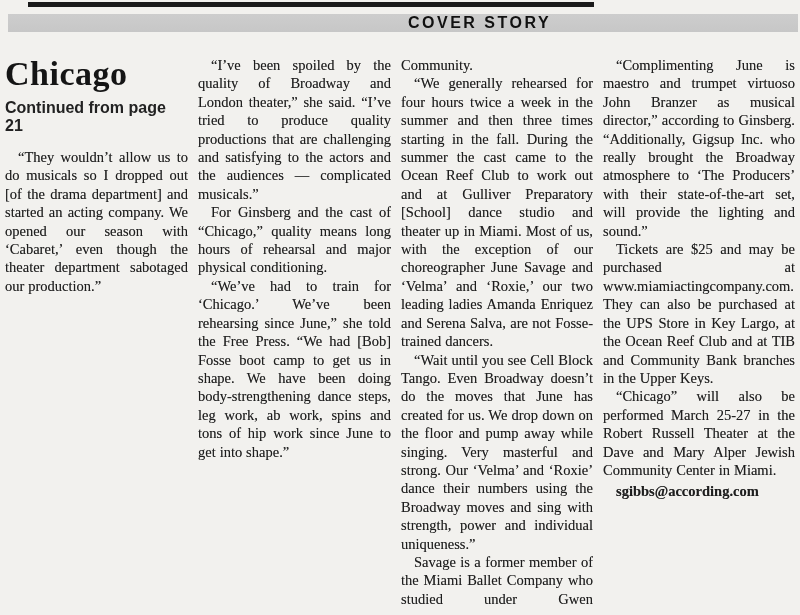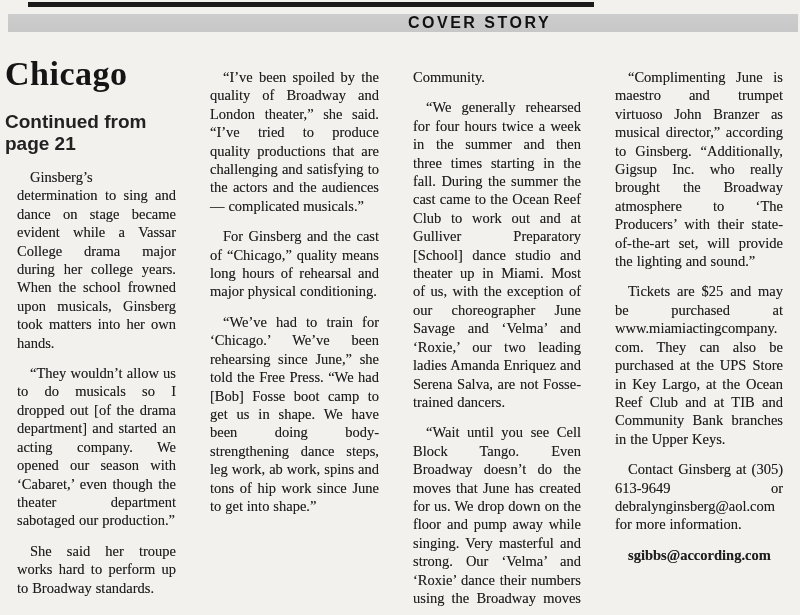--- a/index.html
+++ b/index.html
@@ -64,28 +64,28 @@
   h1.headline{
     margin:0;
     font-family:"Liberation Serif", serif;
     font-weight:bold;
     font-size:34px;
     line-height:36px;
     letter-spacing:0.5px;
     color:#151515;
   }
   .continued{
-    margin-top:19px;
+    margin-top:7px;
     font-family:"Liberation Sans", sans-serif;
     font-weight:bold;
-    font-size:19px;
+    font-size:16px;
     color:#222;
   }
   .para{
-    margin:12px;
+    margin:0;
     font-size:14.5px;
     line-height:18.4px;
     text-align:justify;
     overflow-wrap:break-word;
     word-spacing:0.3px;
     text-shadow:0 0 0.4px rgba(20,20,20,0.45);
   }
   .para.indent{text-indent:13px;}
   .para.runon{text-align-last:justify;}
   .para.bold{font-weight:bold;margin-top:3px;}
@@ -101,37 +101,35 @@
     <span class="section-title">COVER STORY</span>
   </div>
 
   <div class="content">
 
     <div class="col">
       <div class="headline-block">
         <h1 class="headline">Chicago</h1>
         <div class="continued">Continued from page 21</div>
       </div>
-    <p class="para indent">Ginsberg’s determination to sing and dance on stage became evident while a Vassar College drama major during her college years. When the school frowned upon musicals, Ginsberg took matters into her own hands.</p>
         <p class="para indent">“They wouldn’t allow us to do musicals so I dropped out [of the drama department] and started an acting company. We opened our season with ‘Cabaret,’ even though the theater department sabotaged our production.”</p>
-        <p class="para indent">She said her troupe works hard to perform up to Broadway standards.</p>
       </div>
 
     <div class="col">
         <p class="para indent">“I’ve been spoiled by the quality of Broadway and London theater,” she said. “I’ve tried to produce quality productions that are challenging and satisfying to the actors and the audiences — complicated musicals.”</p>
         <p class="para indent">For Ginsberg and the cast of “Chicago,” quality means long hours of rehearsal and major physical conditioning.</p>
         <p class="para indent">“We’ve had to train for ‘Chicago.’ We’ve been rehearsing since June,” she told the Free Press. “We had [Bob] Fosse boot camp to get us in shape. We have been doing body-strengthening dance steps, leg work, ab work, spins and tons of hip work since June to get into shape.”</p>
       </div>
     <div class="col">
         <p class="para">Community.</p>
         <p class="para indent">“We generally rehearsed for four hours twice a week in the summer and then three times starting in the fall. During the summer the cast came to the Ocean Reef Club to work out and at Gulliver Preparatory [School] dance studio and theater up in Miami. Most of us, with the exception of our choreographer June Savage and ‘Velma’ and ‘Roxie,’ our two leading ladies Amanda Enriquez and Serena Salva, are not Fosse-trained dancers.</p>
         <p class="para indent">“Wait until you see Cell Block Tango. Even Broadway doesn’t do the moves that June has created for us. We drop down on the floor and pump away while singing. Very masterful and strong. Our ‘Velma’ and ‘Roxie’ dance their numbers using the Broadway moves and sing with strength, power and individual uniqueness.”</p>
         <p class="para indent runon">Savage is a former member of the Miami Ballet Company who studied under Gwen</p>
       </div>
     <div class="col">
         <p class="para indent">“Complimenting June is maestro and trumpet virtuoso John Branzer as musical director,” according to Ginsberg. “Additionally, Gigsup Inc. who really brought the Broadway atmosphere to ‘The Producers’ with their state-of-the-art set, will provide the lighting and sound.”</p>
         <p class="para indent">Tickets are $25 and may be purchased at www.miamiactingcompany.com. They can also be purchased at the UPS Store in Key Largo, at the Ocean Reef Club and at TIB and Community Bank branches in the Upper Keys.</p>
-        <p class="para indent">Contact Ginsberg at (305) 613-9649 or debralynginsberg@aol.com for more information.</p>
+        <p class="para indent">“Chicago” will also be performed March 25-27 in the Robert Russell Theater at the Dave and Mary Alper Jewish Community Center in Miami.</p>
         <p class="para indent bold">sgibbs@according.com</p>
       </div>
 
   </div>
 </div>
 
 </body></html>

